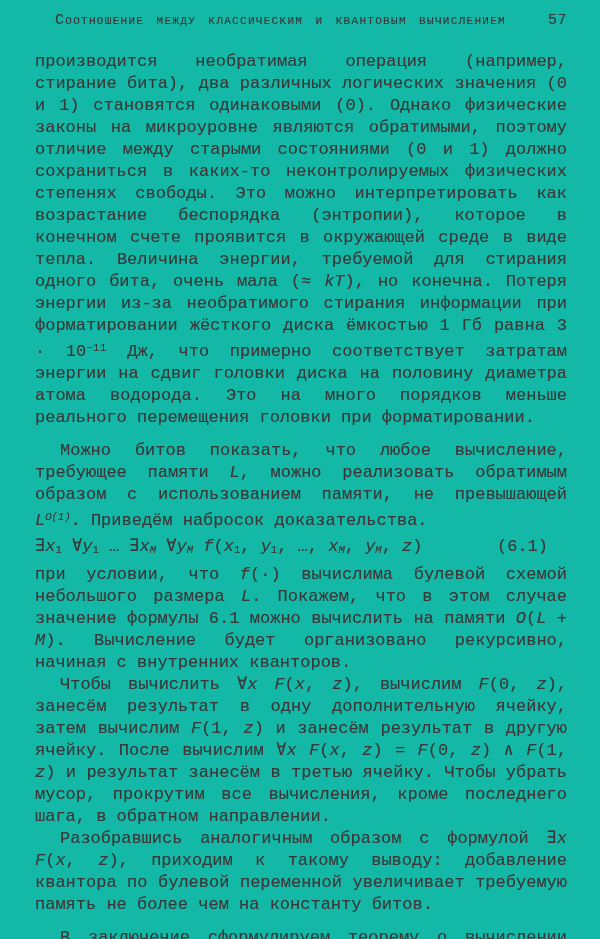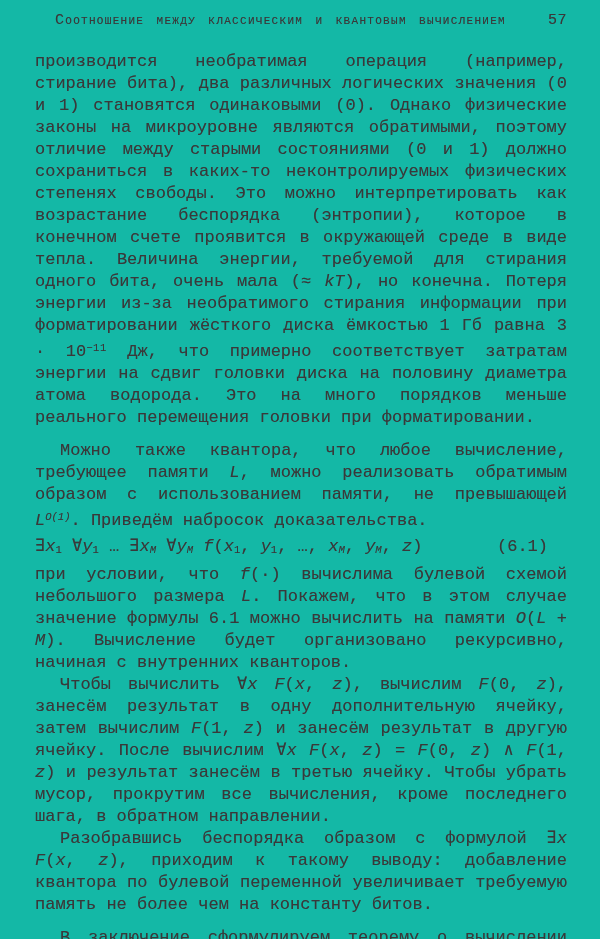--- a/index.html
+++ b/index.html
@@ -86,20 +86,20 @@
 </head>
 <body>
 
 <div class="page">
   <header class="running-head">
     <span class="head-title">Соотношение между классическим и квантовым вычислением</span>
     <span class="head-page">57</span>
   </header>
   <main class="body-text">
       <p class="para"><span>производится необратимая операция (например, стирание бита), два различных логических значения (0 и 1) становятся одинаковыми (0). Однако физические законы на микроуровне являются обратимыми, поэтому отличие между старыми состояниями (0 и 1) должно сохраниться в каких-то неконтролируемых физических степенях свободы. Это можно интерпретировать как возрастание беспорядка (энтропии), которое в конечном счете проявится в окружающей среде в виде тепла. Величина энергии, требуемой для стирания одного бита, очень мала (≈ </span><span class="r-i">kT</span><span>), но конечна. Потеря энергии из-за необратимого стирания информации при форматировании жёсткого диска ёмкостью 1 Гб равна 3 · 10</span><span class="r-sup">−11</span><span> Дж, что примерно соответствует затратам энергии на сдвиг головки диска на половину диаметра атома водорода. Это на много порядков меньше реального перемещения головки при форматировании.</span></p>
-      <p class="para indent gap"><span>Можно также квантора, что любое вычисление, требующее памяти </span><span class="r-i">L</span><span>, можно реализовать обратимым образом с использованием памяти, не превышающей </span><span class="r-i">L</span><span class="r-supi">O(1)</span><span>. Приведём набросок доказательства.</span></p>
+      <p class="para indent gap"><span>Можно битов показать, что любое вычисление, требующее памяти </span><span class="r-i">L</span><span>, можно реализовать обратимым образом с использованием памяти, не превышающей </span><span class="r-i">L</span><span class="r-supi">O(1)</span><span>. Приведём набросок доказательства.</span></p>
       <div class="formula"><span><span>∃</span><span class="r-i">x</span><span class="r-sub">1</span><span> ∀</span><span class="r-i">y</span><span class="r-sub">1</span><span> … ∃</span><span class="r-i">x</span><span class="r-subi">M</span><span> ∀</span><span class="r-i">y</span><span class="r-subi">M</span><span> </span><span class="r-i">f</span><span>(</span><span class="r-i">x</span><span class="r-sub">1</span><span>, </span><span class="r-i">y</span><span class="r-sub">1</span><span>, …, </span><span class="r-i">x</span><span class="r-subi">M</span><span>, </span><span class="r-i">y</span><span class="r-subi">M</span><span>, </span><span class="r-i">z</span><span>)</span></span><span class="formula-number">(6.1)</span></div>
       <p class="para"><span>при условии, что </span><span class="r-i">f</span><span>(·) вычислима булевой схемой небольшого размера </span><span class="r-i">L</span><span>. Покажем, что в этом случае значение формулы 6.1 можно вычислить на памяти </span><span class="r-i">O</span><span>(</span><span class="r-i">L</span><span> + </span><span class="r-i">M</span><span>). Вычисление будет организовано рекурсивно, начиная с внутренних кванторов.</span></p>
       <p class="para indent"><span>Чтобы вычислить ∀</span><span class="r-i">x</span><span> </span><span class="r-i">F</span><span>(</span><span class="r-i">x</span><span>, </span><span class="r-i">z</span><span>), вычислим </span><span class="r-i">F</span><span>(0, </span><span class="r-i">z</span><span>), занесём результат в одну дополнительную ячейку, затем вычислим </span><span class="r-i">F</span><span>(1, </span><span class="r-i">z</span><span>) и занесём результат в другую ячейку. После вычислим ∀</span><span class="r-i">x</span><span> </span><span class="r-i">F</span><span>(</span><span class="r-i">x</span><span>, </span><span class="r-i">z</span><span>) = </span><span class="r-i">F</span><span>(0, </span><span class="r-i">z</span><span>) ∧ </span><span class="r-i">F</span><span>(1, </span><span class="r-i">z</span><span>) и результат занесём в третью ячейку. Чтобы убрать мусор, прокрутим все вычисления, кроме последнего шага, в обратном направлении.</span></p>
-      <p class="para indent"><span>Разобравшись беспорядка образом с формулой ∃</span><span class="r-i">x</span><span> </span><span class="r-i">F</span><span>(</span><span class="r-i">x</span><span>, </span><span class="r-i">z</span><span>), приходим к такому выводу: добавление квантора по булевой переменной увеличивает требуемую память не более чем на константу битов.</span></p>
+      <p class="para indent"><span>Разобравшись аналогичным образом с формулой ∃</span><span class="r-i">x</span><span> </span><span class="r-i">F</span><span>(</span><span class="r-i">x</span><span>, </span><span class="r-i">z</span><span>), приходим к такому выводу: добавление квантора по булевой переменной увеличивает требуемую память не более чем на константу битов.</span></p>
       <p class="para indent gap"><span>В заключение сформулируем теорему о вычислении обратимых функций, которая является прямым обобщением леммы 6.2.</span></p>
     </main>
 </div>
 
 </body></html>

